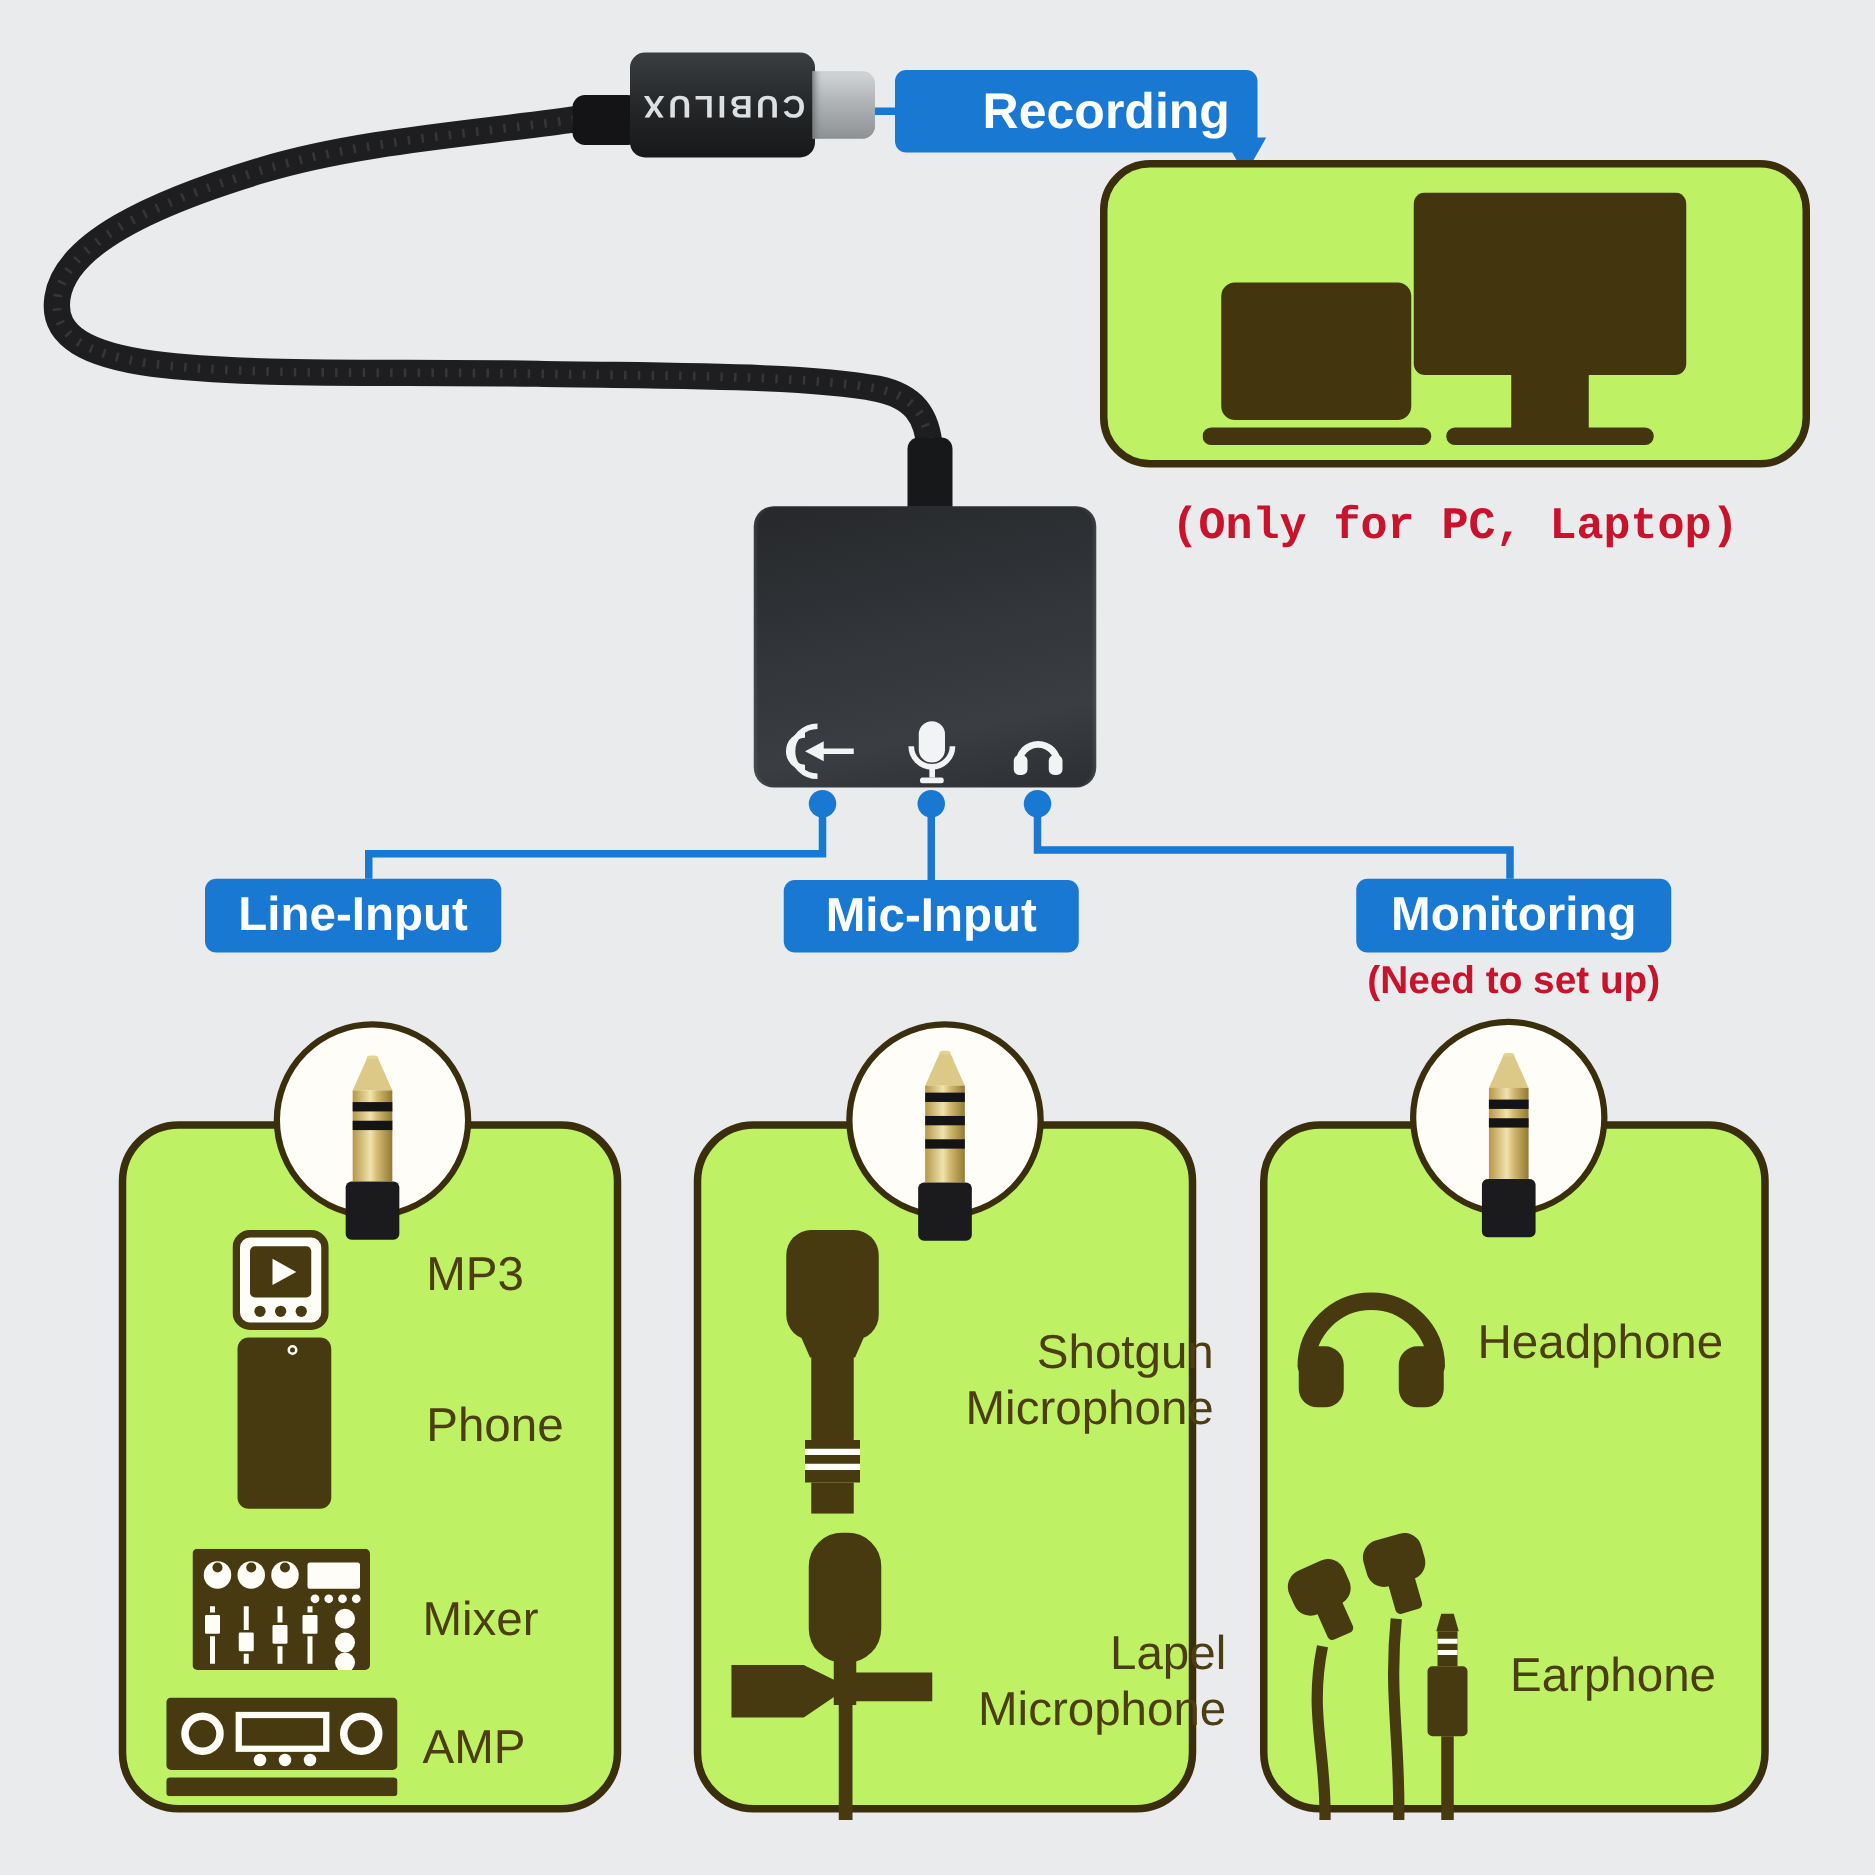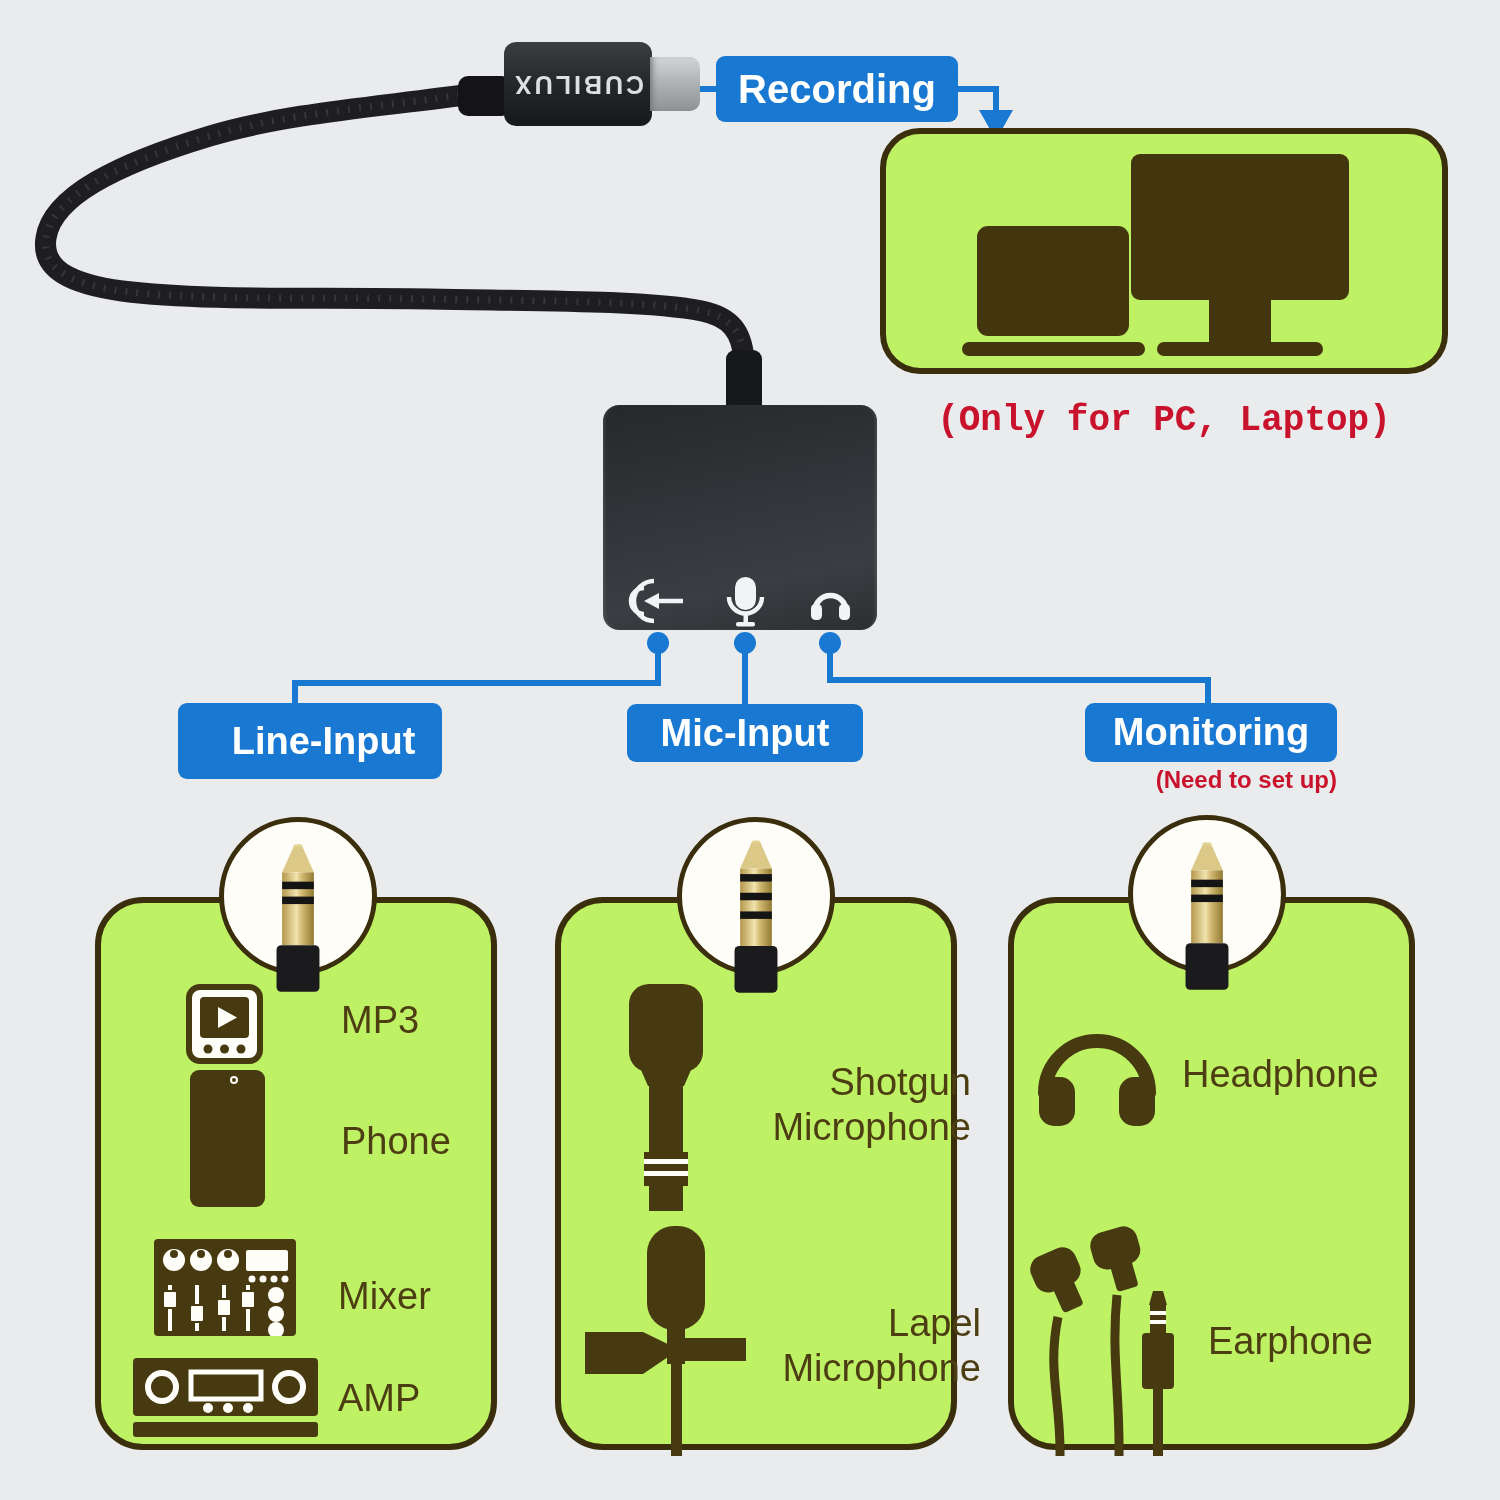--- a/index.html
+++ b/index.html
@@ -14,27 +14,27 @@
     background:linear-gradient(180deg,#3b3e40 0%,#232527 55%,#17181a 100%);
     display:flex;align-items:center;justify-content:center;}
   .usb-brand{transform:rotate(180deg);color:#dde0e2;font-size:25px;font-weight:bold;letter-spacing:3px;}
   .usb-tip{left:650px;top:57px;width:50px;height:54px;border-radius:0 10px 10px 0;
     background:linear-gradient(180deg,#d2d6d8 0%,#b0b4b7 45%,#8e9295 100%);
     box-shadow:inset 6px 0 6px -4px #6f7376;}
 
   
   .flow-label{background:#1878d2;color:#fff;font-weight:bold;display:flex;align-items:center;justify-content:center;
     border-radius:9px;}
-  .recording{left:716px;top:56px;width:242px;height:66px;font-size:40px;}
+  .recording{left:716px;top:56px;width:242px;height:66px;font-size:40px;padding-left:48px;}
   .port-label{font-size:38px;}
-  .lbl-line{left:178px;top:703px;width:237px;height:76px;padding-left:27px;}
+  .lbl-line{left:164px;top:703px;width:237px;height:59px;}
   .lbl-mic{left:627px;top:704px;width:236px;height:58px;}
   .lbl-mon{left:1085px;top:703px;width:252px;height:59px;}
   .red-note{color:#c9122b;font-weight:bold;text-align:center;}
-  .note-setup{left:1085px;top:766px;width:252px;font-size:24px;text-align:right;}
+  .note-setup{left:1085px;top:766px;width:252px;font-size:31px;}
   .pc-caption{left:880px;top:400px;width:568px;font-size:36px;font-family:Liberation Mono, monospace;}
 
   
   .wbox{background:#bef264;border:6px solid #3a2e0c;}
   .pc-box{left:880px;top:128px;width:556px;height:234px;border-radius:40px;}
   .dev-box{top:897px;height:541px;border-radius:48px;}
   .box-left{left:95px;width:390px;}
   .box-mid{left:555px;width:390px;}
   .box-right{left:1008px;width:395px;}
 

